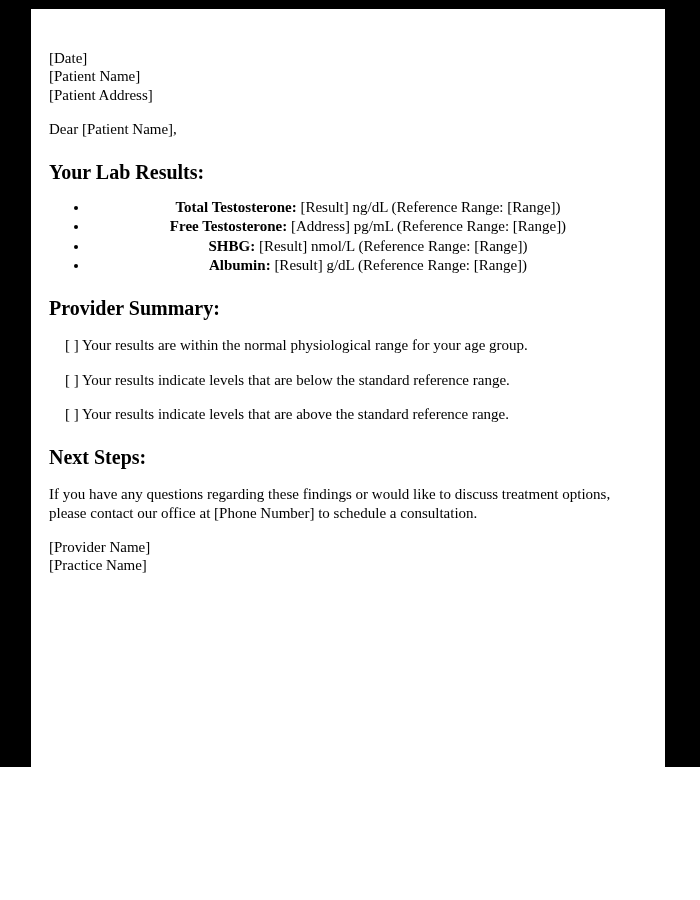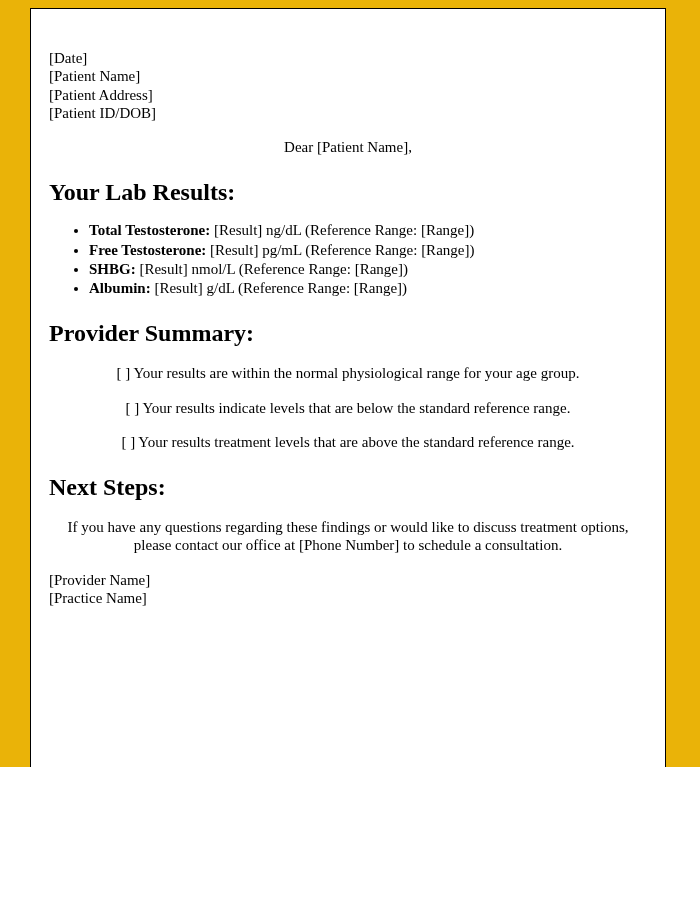--- a/index.html
+++ b/index.html
@@ -8,96 +8,96 @@
     background: #ffffff;
     width: 700px;
     height: 900px;
     font-family: "Liberation Serif", serif;
     color: #000000;
   }
   .canvas {
     position: relative;
     width: 700px;
     height: 767px;
-    background: #eab308;
+    background: #000000;
     overflow: hidden;
   }
   .page {
     position: absolute;
     left: 30px;
     top: 8px;
     width: 636px;
     height: 880px;
     border: 1px solid #000000;
     background: #ffffff;
     box-sizing: border-box;
     padding: 40px 18px 20px 18px;
     font-size: 15px;
     line-height: 1.22;
   }
   .block { margin: 0; }
-  .para { margin: 16px 0; text-align: center; }
+  .para { margin: 16px 0; }
   .line { margin: 0; }
   h2.section-heading {
-    font-size: 24px;
+    font-size: 20px;
     font-weight: bold;
     margin: 22px 0 14px 0;
     line-height: 1.2;
   }
   ul.results-list {
     margin: 14px 0 18px 0;
     padding-left: 40px;
   }
   ul.results-list li {
     margin: 0 0 1px 0;
+    text-align: center;
   }
   .bold { font-weight: bold; }
   .options .line { margin: 16px; }
   .sig { margin: 16px 0 0 0; font-family: Liberation Serif, serif; }
   .sig .line { margin: 0; }
 </style>
 </head>
 <body>
 
 <div class="canvas">
   <div class="page">
 
     <div class="block">
       <div class="line">[Date]</div>
       <div class="line">[Patient Name]</div>
       <div class="line">[Patient Address]</div>
-      <div class="line">[Patient ID/DOB]</div>
     </div>
 
     <p class="para">Dear [Patient Name],</p>
 
 
     <h2 class="section-heading">Your Lab Results:</h2>
 
     <ul class="results-list">
       <li>
         <span class="bold">Total Testosterone:</span><span> [Result] ng/dL (Reference Range: [Range])</span>
       </li>
       <li>
-        <span class="bold">Free Testosterone:</span><span> [Result] pg/mL (Reference Range: [Range])</span>
+        <span class="bold">Free Testosterone:</span><span> [Address] pg/mL (Reference Range: [Range])</span>
       </li>
       <li>
         <span class="bold">SHBG:</span><span> [Result] nmol/L (Reference Range: [Range])</span>
       </li>
       <li>
         <span class="bold">Albumin:</span><span> [Result] g/dL (Reference Range: [Range])</span>
       </li>
     </ul>
 
     <h2 class="section-heading">Provider Summary:</h2>
 
     <div class="options para">
       <div class="line">[ ] Your results are within the normal physiological range for your age group.</div>
       <div class="line">[ ] Your results indicate levels that are below the standard reference range.</div>
-      <div class="line">[ ] Your results treatment levels that are above the standard reference range.</div>
+      <div class="line">[ ] Your results indicate levels that are above the standard reference range.</div>
     </div>
 
     <h2 class="section-heading">Next Steps:</h2>
 
 
     <p class="para">If you have any questions regarding these findings or would like to discuss treatment options, please contact our office at [Phone Number] to schedule a consultation.</p>
 
 
     <div class="sig">
       <div class="line">[Provider Name]</div>

